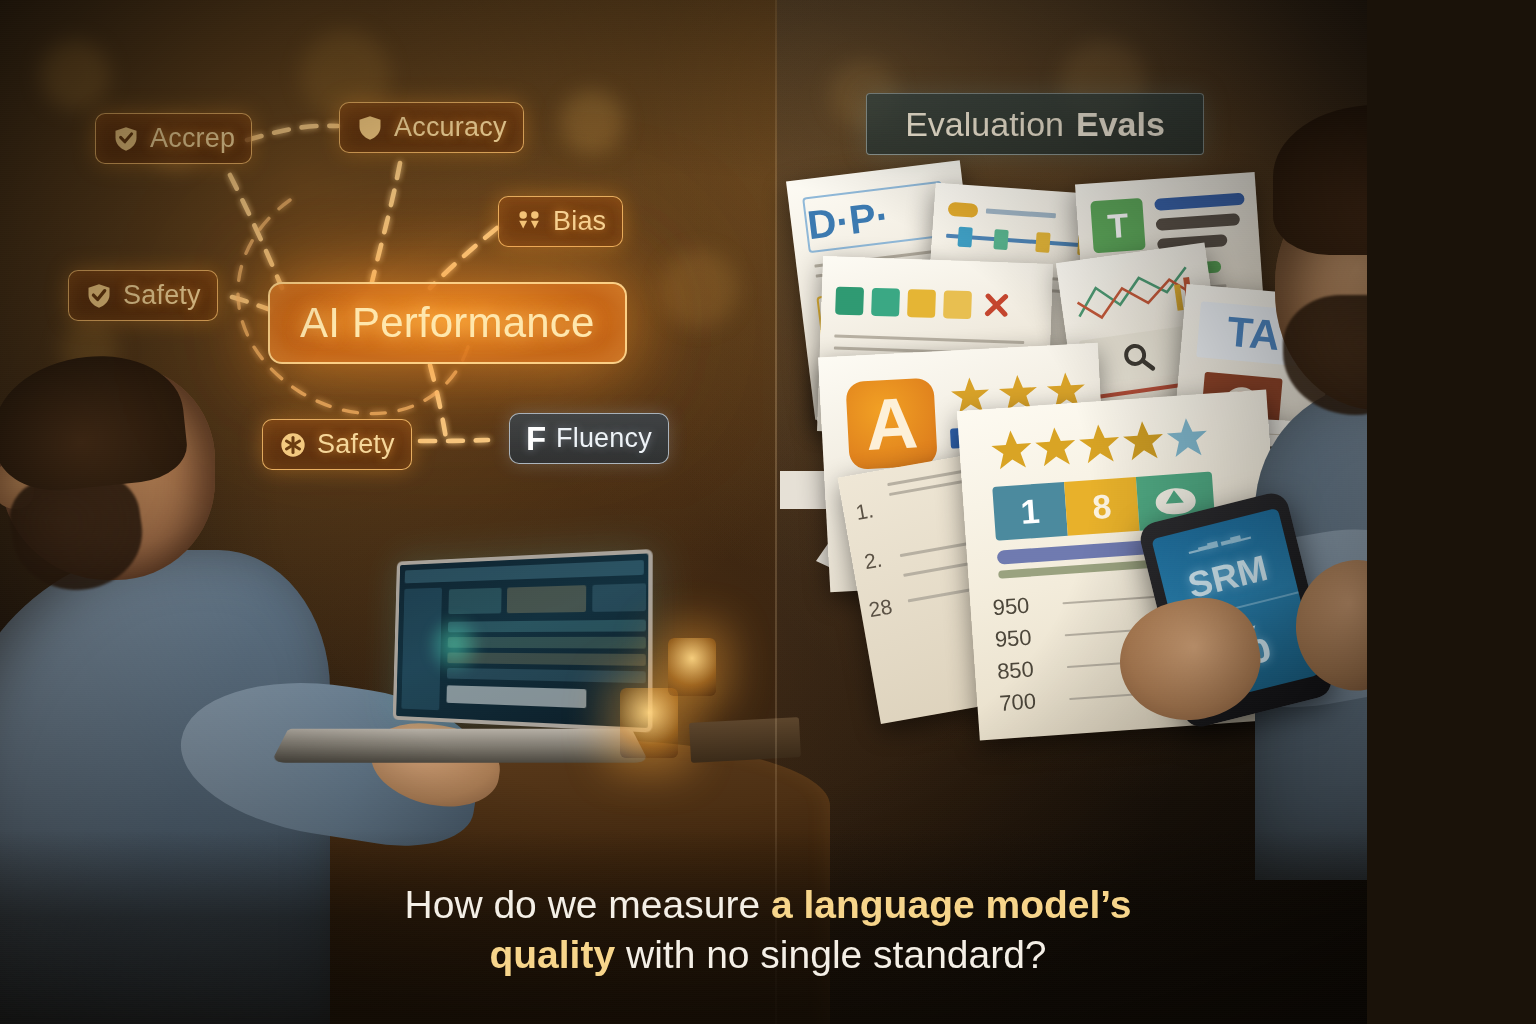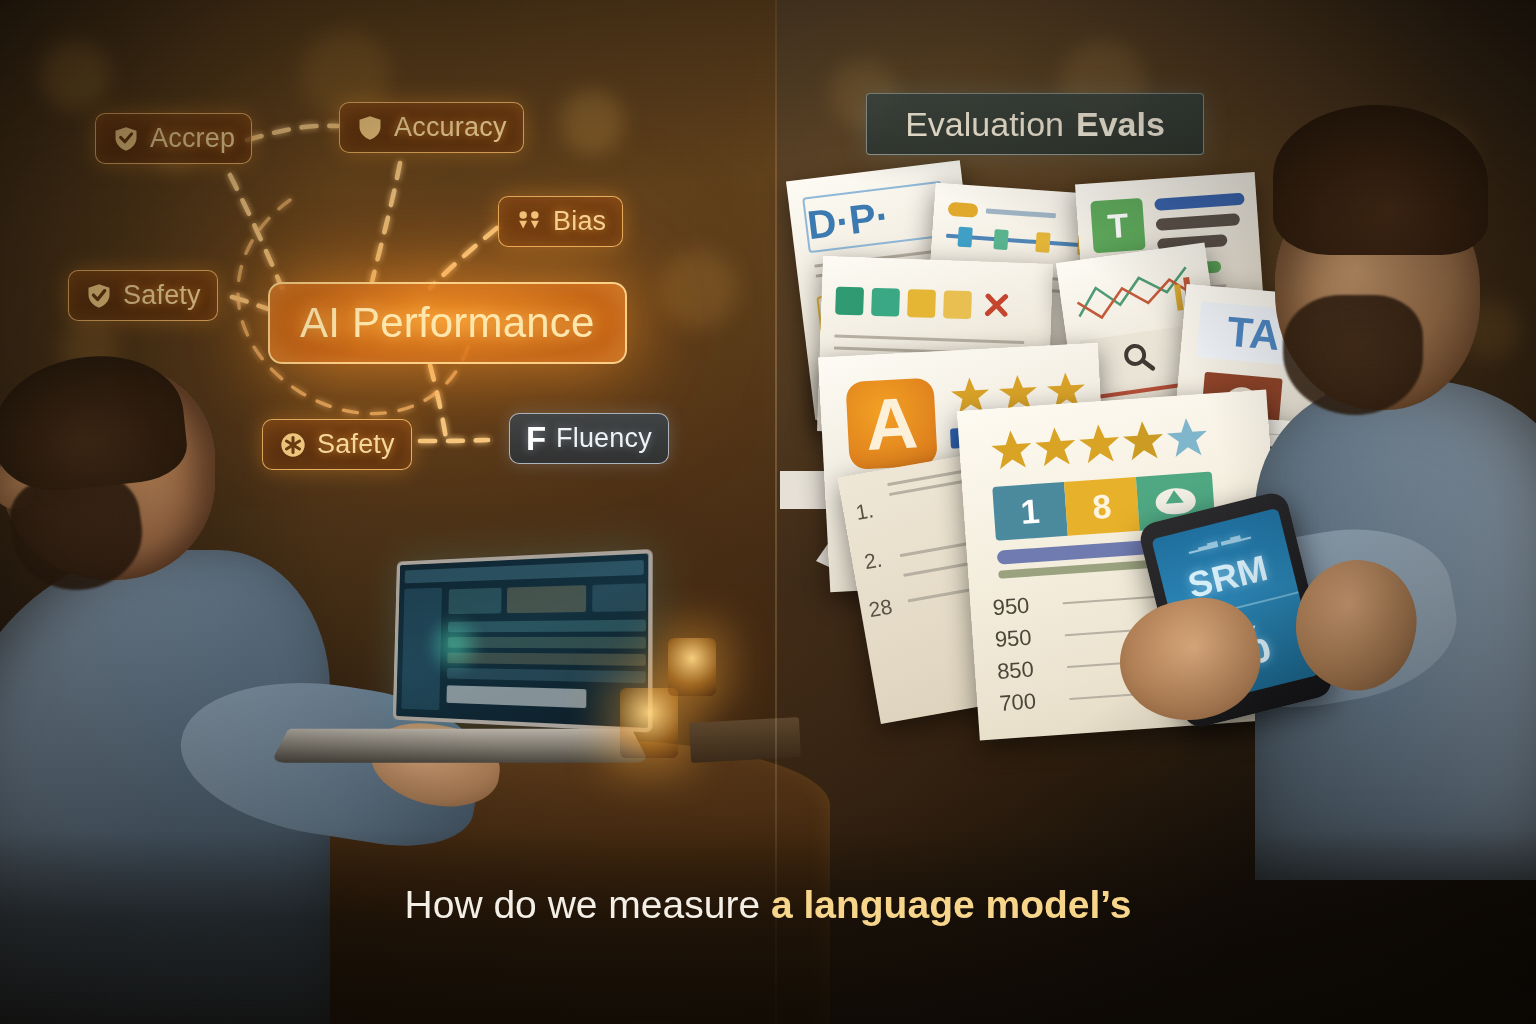--- a/index.html
+++ b/index.html
@@ -1,19 +1,19 @@
 <!DOCTYPE html>
 <html><head>
 <meta charset="utf-8">
 <style>
   * { margin:0; padding:0; box-sizing:border-box; }
   html,body { width:1536px; height:1024px; overflow:hidden; background:#1a1209; }
   body { font-family:"Liberation Sans", sans-serif; }
 
-  #stage { position:relative; width:1536px; height:1024px; overflow:hidden; }
+  #stage { position:relative; width:1367px; height:1024px; overflow:hidden; }
 
   
   .bg-base{
     position:absolute; inset:0;
     background:
       radial-gradient(circle at 22% 18%, rgba(160,105,40,.55) 0%, rgba(0,0,0,0) 42%),
       radial-gradient(circle at 62% 10%, rgba(180,120,45,.40) 0%, rgba(0,0,0,0) 38%),
       radial-gradient(circle at 88% 22%, rgba(150,100,45,.45) 0%, rgba(0,0,0,0) 40%),
       radial-gradient(circle at 50% 62%, rgba(120,70,25,.38) 0%, rgba(0,0,0,0) 55%),
       linear-gradient(160deg,#3a2a17 0%, #2a1d10 35%, #20160c 65%, #170f07 100%);
@@ -551,16 +551,19 @@
               border-radius:50% 50% 48% 52%;transform:rotate(14deg);"></div>
 
   <div class="divider"></div>
   <div class="vignette"></div>
   <div class="caption-scrim"></div>
 
   <div class="caption">
     <span class="ln">
       <span>How do we measure </span><span class="hl">a language model’s</span>
     </span>
+    <span class="ln">
+      <span class="hl">quality</span><span> with no single standard?</span>
+    </span>
   </div>
 
   <div class="grain"></div>
 </div>
 
 </body></html>

